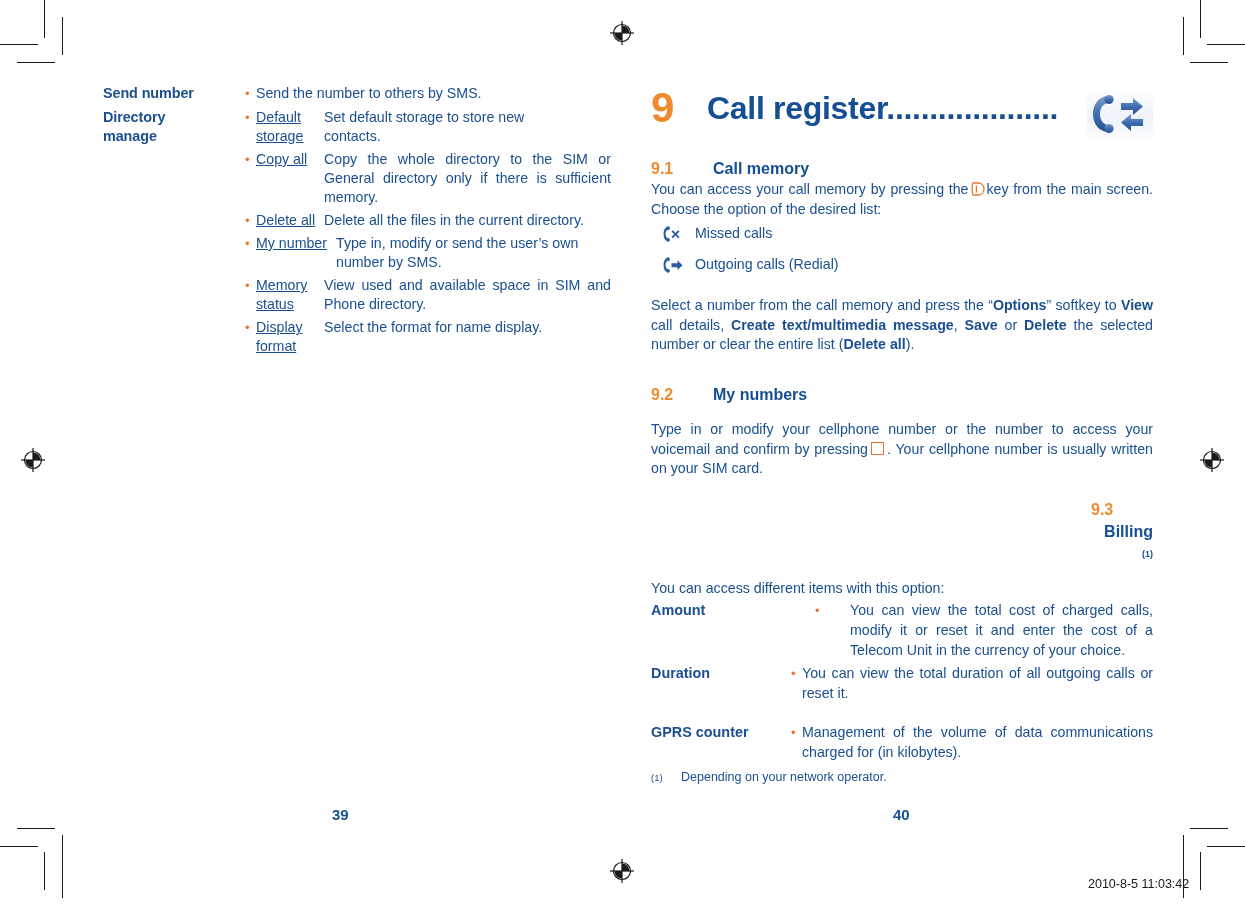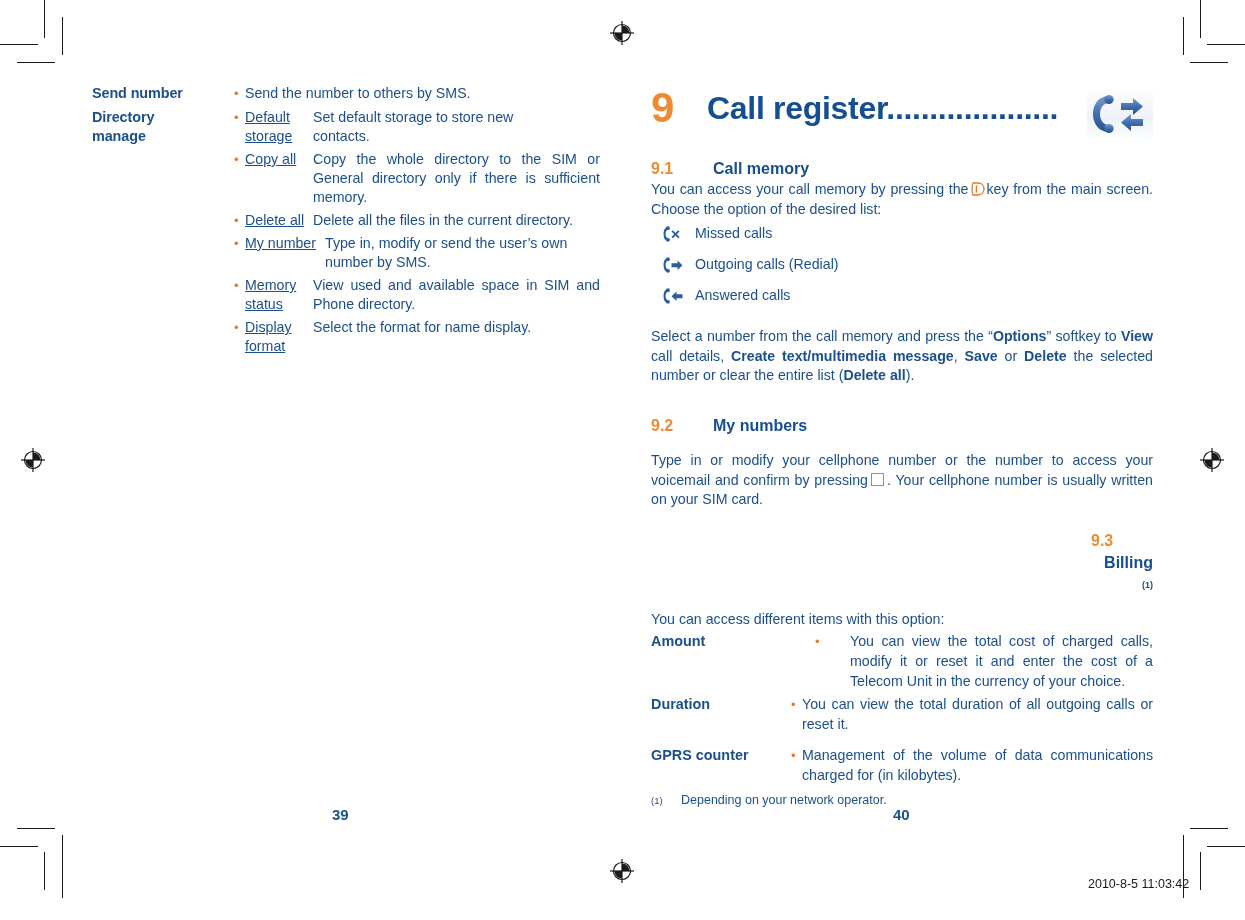--- a/index.html
+++ b/index.html
@@ -27,21 +27,21 @@
 
   .reg {
     position: absolute;
     width: 26px; height: 26px;
   }
   .reg svg { display: block; }
 
   
   .col-left {
     position: absolute;
-    left: 92px;
+    left: 103px;
     top: 84px;
     width: 508px;
   }
   .col-right {
     position: absolute;
     left: 651px;
     top: 84px;
     width: 502px;
   }
 
@@ -418,31 +418,20 @@
         <div class="ic">
           <svg width="22" height="18" viewBox="0 0 22 18">
             <path d="M6 2 C3 2 1.6 5 1.6 9 C1.6 13 3 16 6 16 L6 13 C4.3 13 3.6 11 3.6 9 C3.6 7 4.3 5 6 5 Z" fill="#2b5ea0"></path>
             <circle cx="6" cy="3.2" r="1.9" fill="#2b5ea0"></circle>
             <circle cx="6" cy="14.8" r="1.9" fill="#2b5ea0"></circle>
             <path d="M9.5 7.2 L15.5 7.2 L15.5 4.4 L20.5 9.2 L15.5 14 L15.5 11.2 L9.5 11.2 Z" fill="#2b5ea0"></path>
           </svg>
         </div>
         <div class="lbl">Outgoing calls (Redial)</div>
       </div>
-      <div class="callrow">
-        <div class="ic">
-          <svg width="22" height="18" viewBox="0 0 22 18">
-            <path d="M6 2 C3 2 1.6 5 1.6 9 C1.6 13 3 16 6 16 L6 13 C4.3 13 3.6 11 3.6 9 C3.6 7 4.3 5 6 5 Z" fill="#2b5ea0"></path>
-            <circle cx="6" cy="3.2" r="1.9" fill="#2b5ea0"></circle>
-            <circle cx="6" cy="14.8" r="1.9" fill="#2b5ea0"></circle>
-            <path d="M20.5 7.2 L14.5 7.2 L14.5 4.4 L9.5 9.2 L14.5 14 L14.5 11.2 L20.5 11.2 Z" fill="#2b5ea0"></path>
-          </svg>
-        </div>
-        <div class="lbl">Answered calls</div>
-      </div>
     </div>
 
     <p class="para" style="margin-top:9px;">
       <span>Select a number from the call memory and press the “</span><span class="b">Options</span><span>” softkey to </span><span class="b">View</span><span> call details, </span><span class="b">Create text/multimedia message</span><span>, </span><span class="b">Save</span><span> or </span><span class="b">Delete</span><span> the selected number or clear the entire list (</span><span class="b">Delete all</span><span>).</span>
     </p>
 
     <h2 class="sec" style="margin-top:29px;">
       <span class="num">9.2</span>
       <span class="name">My numbers</span>
     </h2>
@@ -466,21 +455,21 @@
       <div class="bbul">•</div>
       <div class="bdesc">You can view the total cost of charged calls, modify it or reset it and enter the cost of a Telecom Unit in the currency of your choice.</div>
     </div>
 
     <div class="brow" style="margin-top:4px;">
       <div class="bterm">Duration</div>
       <div class="bbul">•</div>
       <div class="bdesc">You can view the total duration of all outgoing calls or reset it.</div>
     </div>
 
-    <div class="brow" style="margin-top:12px;justify-content:flex-end;">
+    <div class="brow" style="margin-top:20px;justify-content:flex-end;">
       <div class="bterm">GPRS counter</div>
       <div class="bbul">•</div>
       <div class="bdesc">Management of the volume of data communications charged for (in kilobytes).</div>
     </div>
 
     <div class="footnote">
       <div class="fn-mark">(1)</div>
       <div>Depending on your network operator.</div>
     </div>
 

